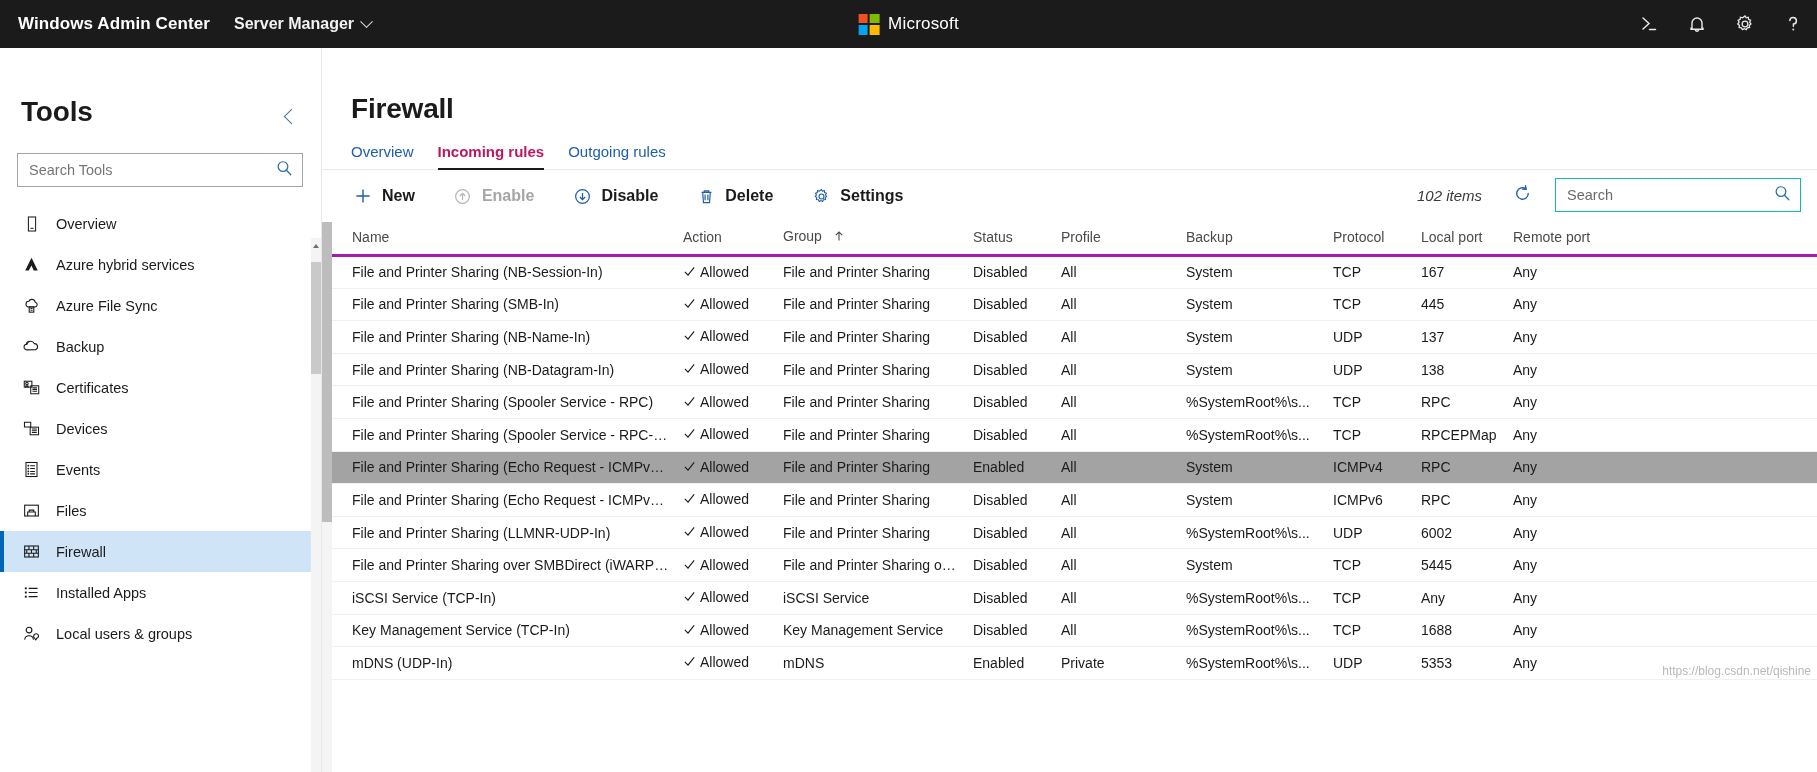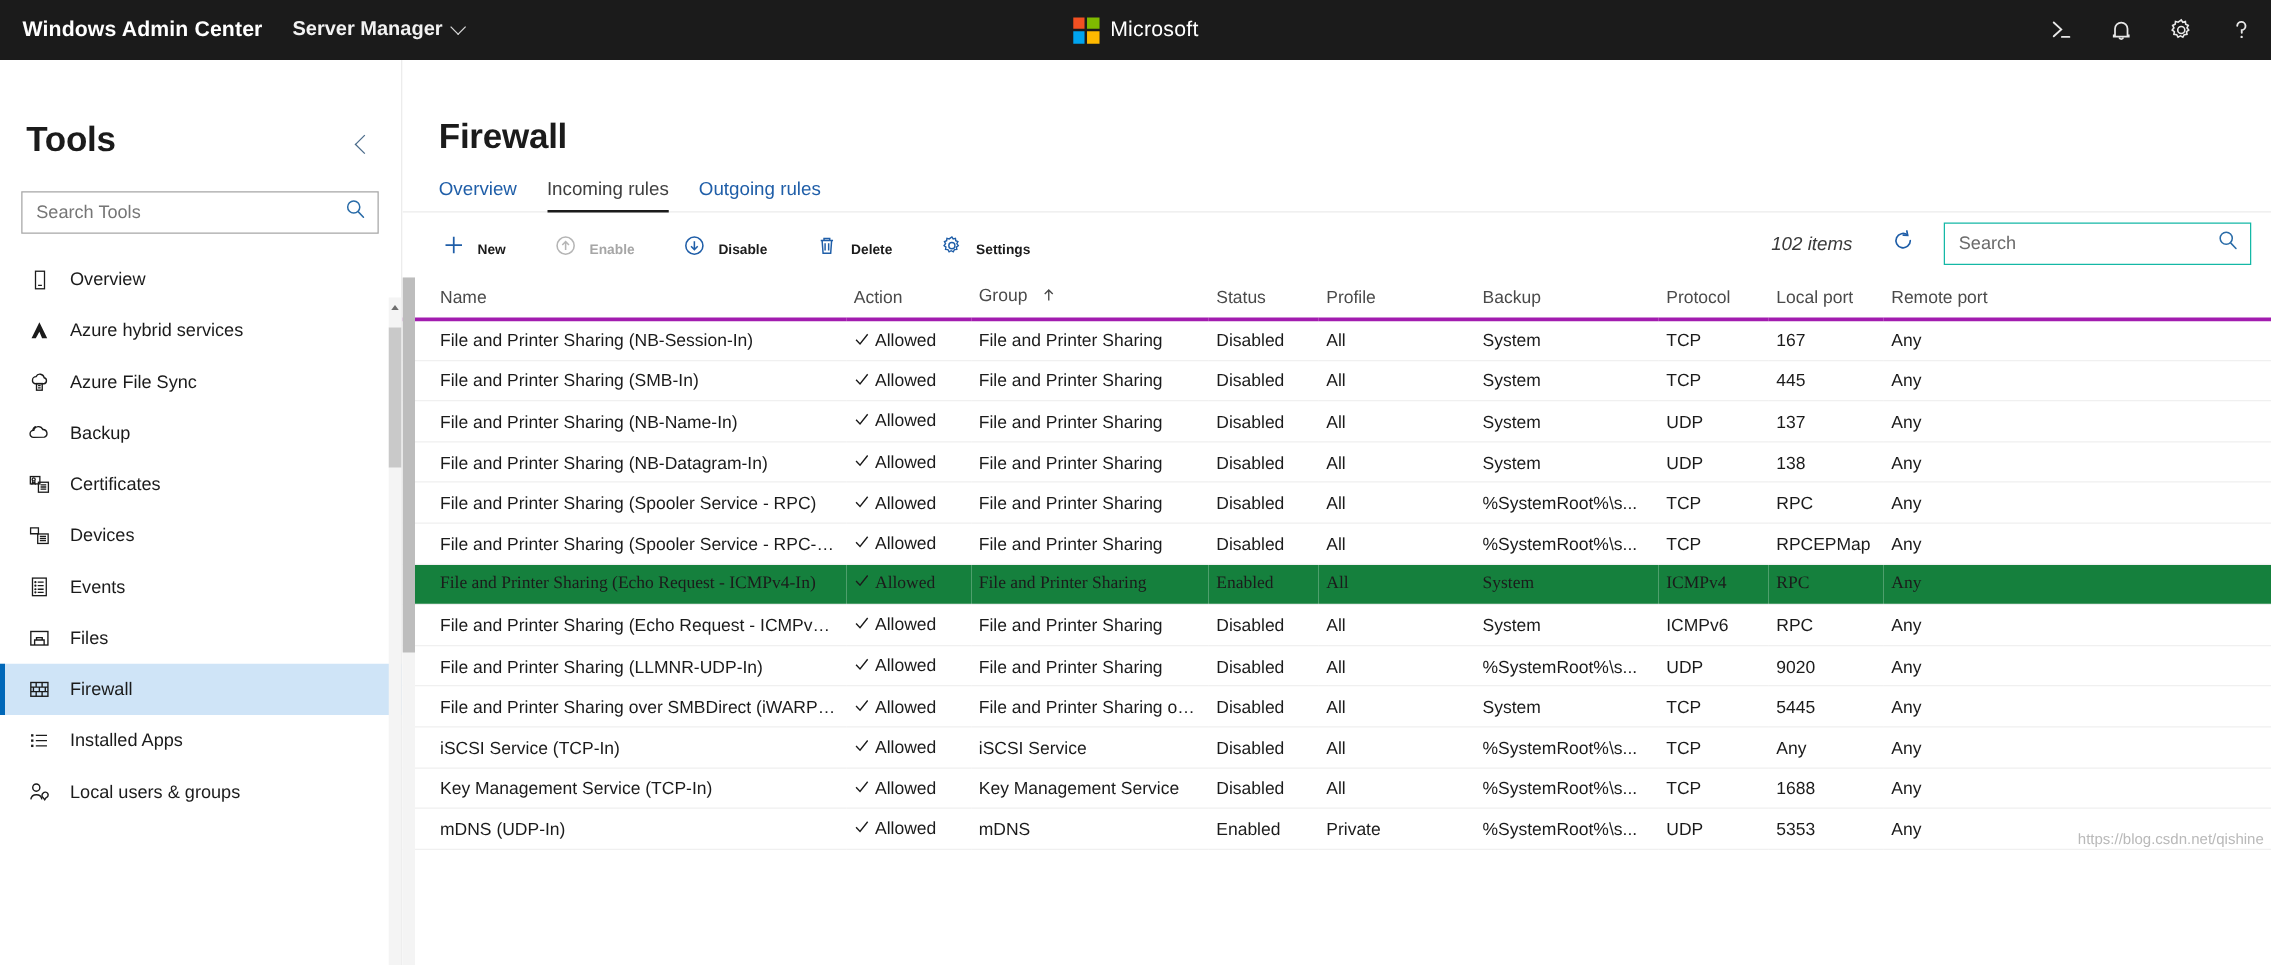--- a/index.html
+++ b/index.html
@@ -129,35 +129,35 @@
   .tabs {
     display: flex; align-items: flex-end; gap: 0;
     padding-left: 29px; margin-top: 18px;
     border-bottom: 1px solid #ebebeb;
   }
   .tab {
     font-size: 15px; color: #1f5ea8; cursor: pointer;
     padding: 0 12px 9px 12px; position: relative; white-space: nowrap;
   }
   .tab:first-child { margin-left: -12px; }
-  .tab.active { color: #404040; font-weight: normal; text-align: right; }
+  .tab.active { color: #be185d; font-weight: bold; text-align: right; }
   .tab.active::after {
     content: ""; position: absolute; left: 12px; right: 12px; bottom: -1px;
     height: 2px; background: #1b1b1b;
   }
 
   
   .toolbar {
     display: flex; align-items: center;
     padding: 12px 0 12px 29px; gap: 0;
     position: relative;
   }
   .tb-btn {
-    display: flex; align-items: flex-end; gap: 9px;
-    font-size: 11px; font-weight: bold; color: #1b1b1b;
+    display: flex; align-items: center; gap: 9px;
+    font-size: 16px; font-weight: bold; color: #1b1b1b;
     padding: 4px 14px 4px 2px; margin-right: 22px; cursor: pointer;
     white-space: nowrap;
   }
   .tb-btn.disabled { color: #a6a6a6; cursor: default; }
   .tb-ico { width: 20px; height: 20px; flex-shrink: 0;
     display: flex; align-items: center; justify-content: center; }
   .tb-right {
     position: absolute; right: 16px; top: 8px;
     display: flex; align-items: center; gap: 0;
   }
@@ -193,21 +193,21 @@
     padding: 6px 6px 9px 6px;
     border-bottom: 3px solid #a21caf;
     white-space: nowrap;
   }
   table.fw td {
     font-size: 14px; color: #1b1b1b;
     padding: 0 6px; height: 32.6px;
     border-bottom: 1px solid #f0f0f0;
     white-space: nowrap; overflow: hidden; text-overflow: ellipsis;
   }
-  table.fw tr.row.selected td { background: #15803d; font-family: Liberation Serif, serif; }
+  table.fw tr.row.selected td { background: #a3a3a3; }
   .c-name  { width: 355px; padding-left: 30px !important; }
   .c-act   { width: 100px; }
   .c-grp   { width: 190px; }
   .c-stat  { width: 88px; }
   .c-prof  { width: 125px; }
   .c-prog  { width: 147px; }
   .c-proto { width: 88px; }
   .c-lport { width: 92px; }
   .c-rport { width: auto; }
   th.c-name { padding-left: 30px !important; }
@@ -632,21 +632,21 @@
             <tr class="row">
               <td class="c-name">File and Printer Sharing (LLMNR-UDP-In)</td>
               <td class="c-act"><span class="check"><svg width="13" height="13" viewBox="0 0 14 14" fill="none" stroke="#1b1b1b" stroke-width="1.2">
                     <path d="M2 7.4 L5.4 11 L12 2.6"></path>
                   </svg></span><span>Allowed</span></td>
               <td class="c-grp">File and Printer Sharing</td>
               <td class="c-stat">Disabled</td>
               <td class="c-prof">All</td>
               <td class="c-prog">%SystemRoot%\s...</td>
               <td class="c-proto">UDP</td>
-              <td class="c-lport">9020</td>
+              <td class="c-lport">6002</td>
               <td class="c-rport">Any</td>
             </tr>
             <tr class="row">
               <td class="c-name">File and Printer Sharing over SMBDirect (iWARP-In)</td>
               <td class="c-act"><span class="check"><svg width="13" height="13" viewBox="0 0 14 14" fill="none" stroke="#1b1b1b" stroke-width="1.2">
                     <path d="M2 7.4 L5.4 11 L12 2.6"></path>
                   </svg></span><span>Allowed</span></td>
               <td class="c-grp">File and Printer Sharing ove...</td>
               <td class="c-stat">Disabled</td>
               <td class="c-prof">All</td>

